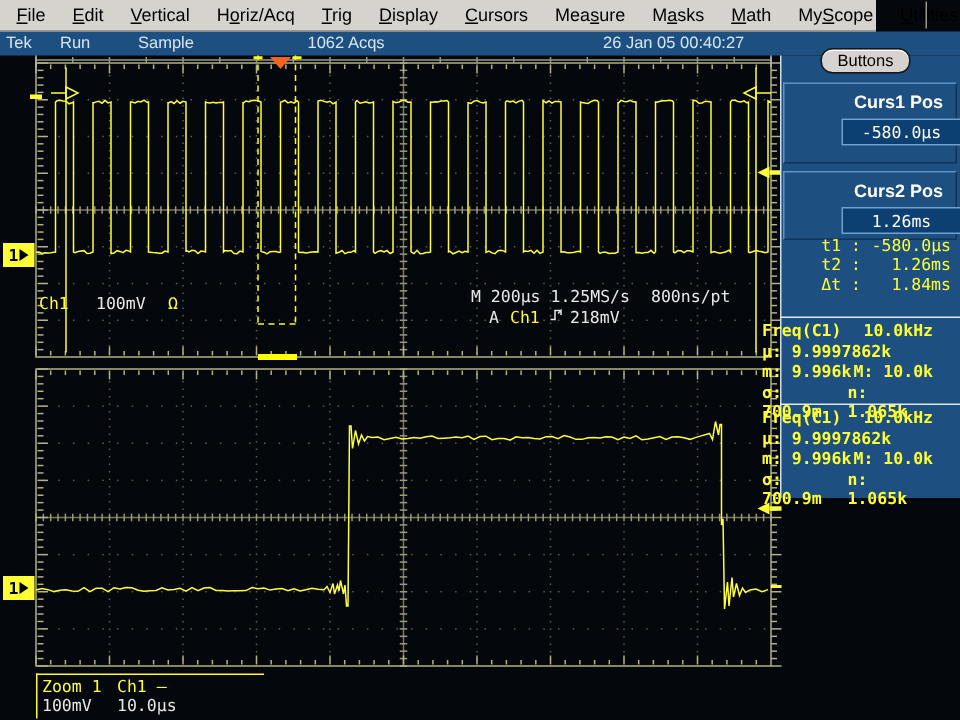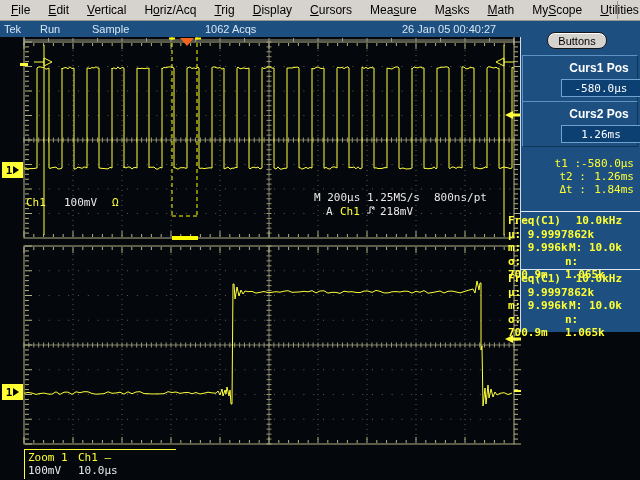--- a/index.html
+++ b/index.html
@@ -1,19 +1,19 @@
 <!DOCTYPE html>
 <html><head>
 <meta charset="utf-8">
 <style>
   html,body{margin:0;padding:0;background:#000;}
   #screen{position:relative;width:640px;height:480px;background:#04070c;overflow:hidden;
           font-family:"Liberation Sans",sans-serif;}
   
-  #menubar{position:absolute;left:0;top:0;width:640px;height:21px;background:#d6d3ce;
+  #menubar{position:absolute;left:0;top:0;width:584px;height:21px;background:#d6d3ce;
            border-bottom:1px solid #9a968f;display:flex;align-items:center;padding-left:2px;
            box-sizing:border-box;z-index:6;}
   .menu-item{font-size:12px;color:#000;padding:2px 9px;white-space:nowrap;cursor:default;}
   .menu-item .u{text-decoration:underline;}
   #menu-sep{position:absolute;left:617px;top:1px;height:18px;width:1px;background:#9a968f;}
   
   #statusbar{position:absolute;left:0;top:21px;width:640px;height:16px;background:#1d5080;z-index:5;}
   #statusbar .st{position:absolute;top:2px;font-size:11px;color:#d7e6f4;}
   #st-brand{left:4px;color:#ffffff;}
   
@@ -23,21 +23,21 @@
     border:1px solid #15151a;border-radius:8px;display:flex;align-items:center;justify-content:center;
     font-size:11px;color:#000;z-index:7;box-shadow:inset 0 1px 0 #ffffff;}
   .sect{position:absolute;left:522px;width:116px;background:#1d5080;box-sizing:border-box;
     border:1px solid;border-color:#5c93c4 #0e3459 #0e3459 #5c93c4;z-index:5;padding-left:38px;}
   .sect-title{text-align:center;font-weight:bold;font-size:12px;color:#fff;margin-top:5px;}
   .val-box{margin:4px auto 0 auto;width:78px;height:16px;background:#0c3f72;border:1px solid #6ea3cf;
     color:#fff;font-size:11px;font-family:"DejaVu Sans Mono",monospace;
     display:flex;align-items:center;justify-content:center;}
   #curs-stats{position:absolute;left:522px;top:157px;width:112px;z-index:5;
     font-family:"DejaVu Sans Mono",monospace;font-size:11px;color:#ffff33;}
-  .cs-row{display:flex;line-height:13px;padding-left:12px;}
+  .cs-row{display:flex;line-height:13px;}
   .cs-label{width:52px;text-align:right;white-space:pre;}
   .cs-value{flex:1;text-align:right;}
   .psep{position:absolute;left:520px;width:120px;height:1px;background:#dfe8f1;z-index:6;}
   .meas{position:absolute;left:508px;width:114px;z-index:5;
     font-family:"DejaVu Sans Mono",monospace;font-size:11px;color:#ffff33;line-height:13.5px;font-weight:bold;}
   .m-row{display:flex;justify-content:space-between;}
   
   #scope-svg{position:absolute;left:0;top:0;z-index:1;}
   .gtext{position:absolute;font-family:"DejaVu Sans Mono",monospace;font-size:11px;
          white-space:pre;z-index:2;color:#e8e8e8;}
@@ -80,21 +80,21 @@
   </div>
 
   <div id="rpanel"></div>
   <div id="rpanel-edge"></div>
   <div id="buttons-pill">Buttons</div>
 
   <div class="sect" style="top:55px;height:54px;">
     <div class="sect-title">Curs1 Pos</div>
     <div class="val-box">-580.0µs</div>
   </div>
-  <div class="sect" style="top:101px;height:46px;">
+  <div class="sect" style="top:114px;height:46px;">
     <div class="sect-title">Curs2 Pos</div>
     <div class="val-box">1.26ms</div>
   </div>
 
   <div id="curs-stats">
       <div class="cs-row">
         <span class="cs-label">t1 :</span>
         <span class="cs-value">-580.0µs</span>
       </div>
       <div class="cs-row">

